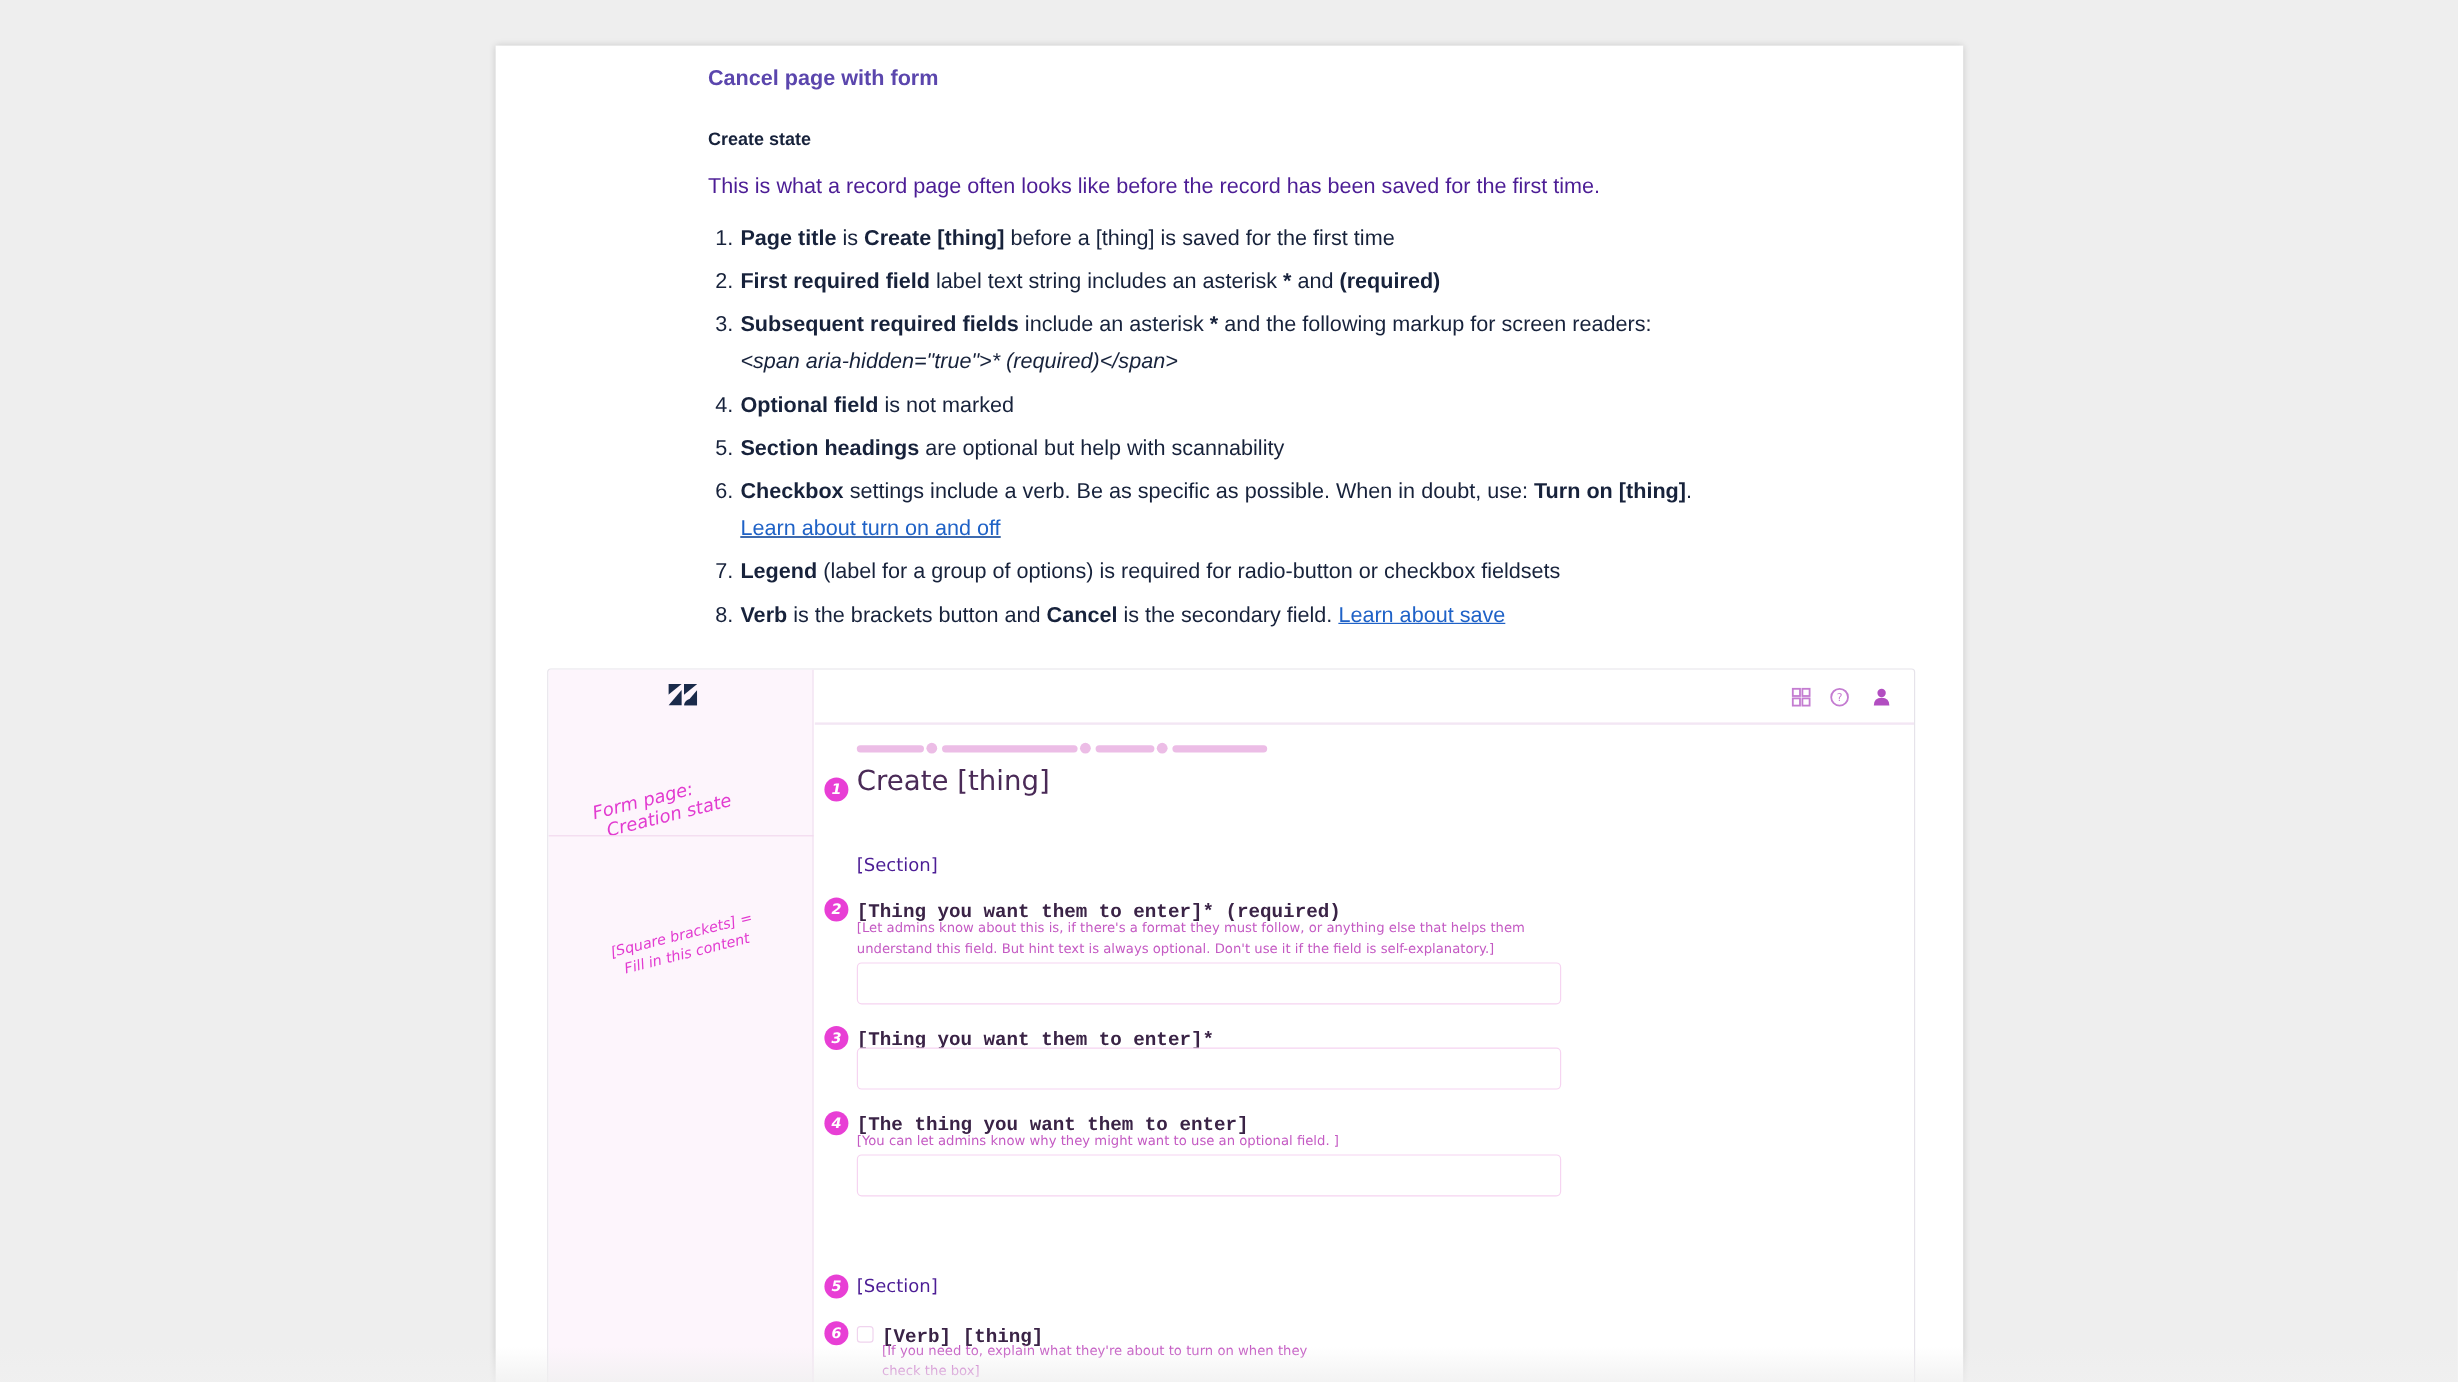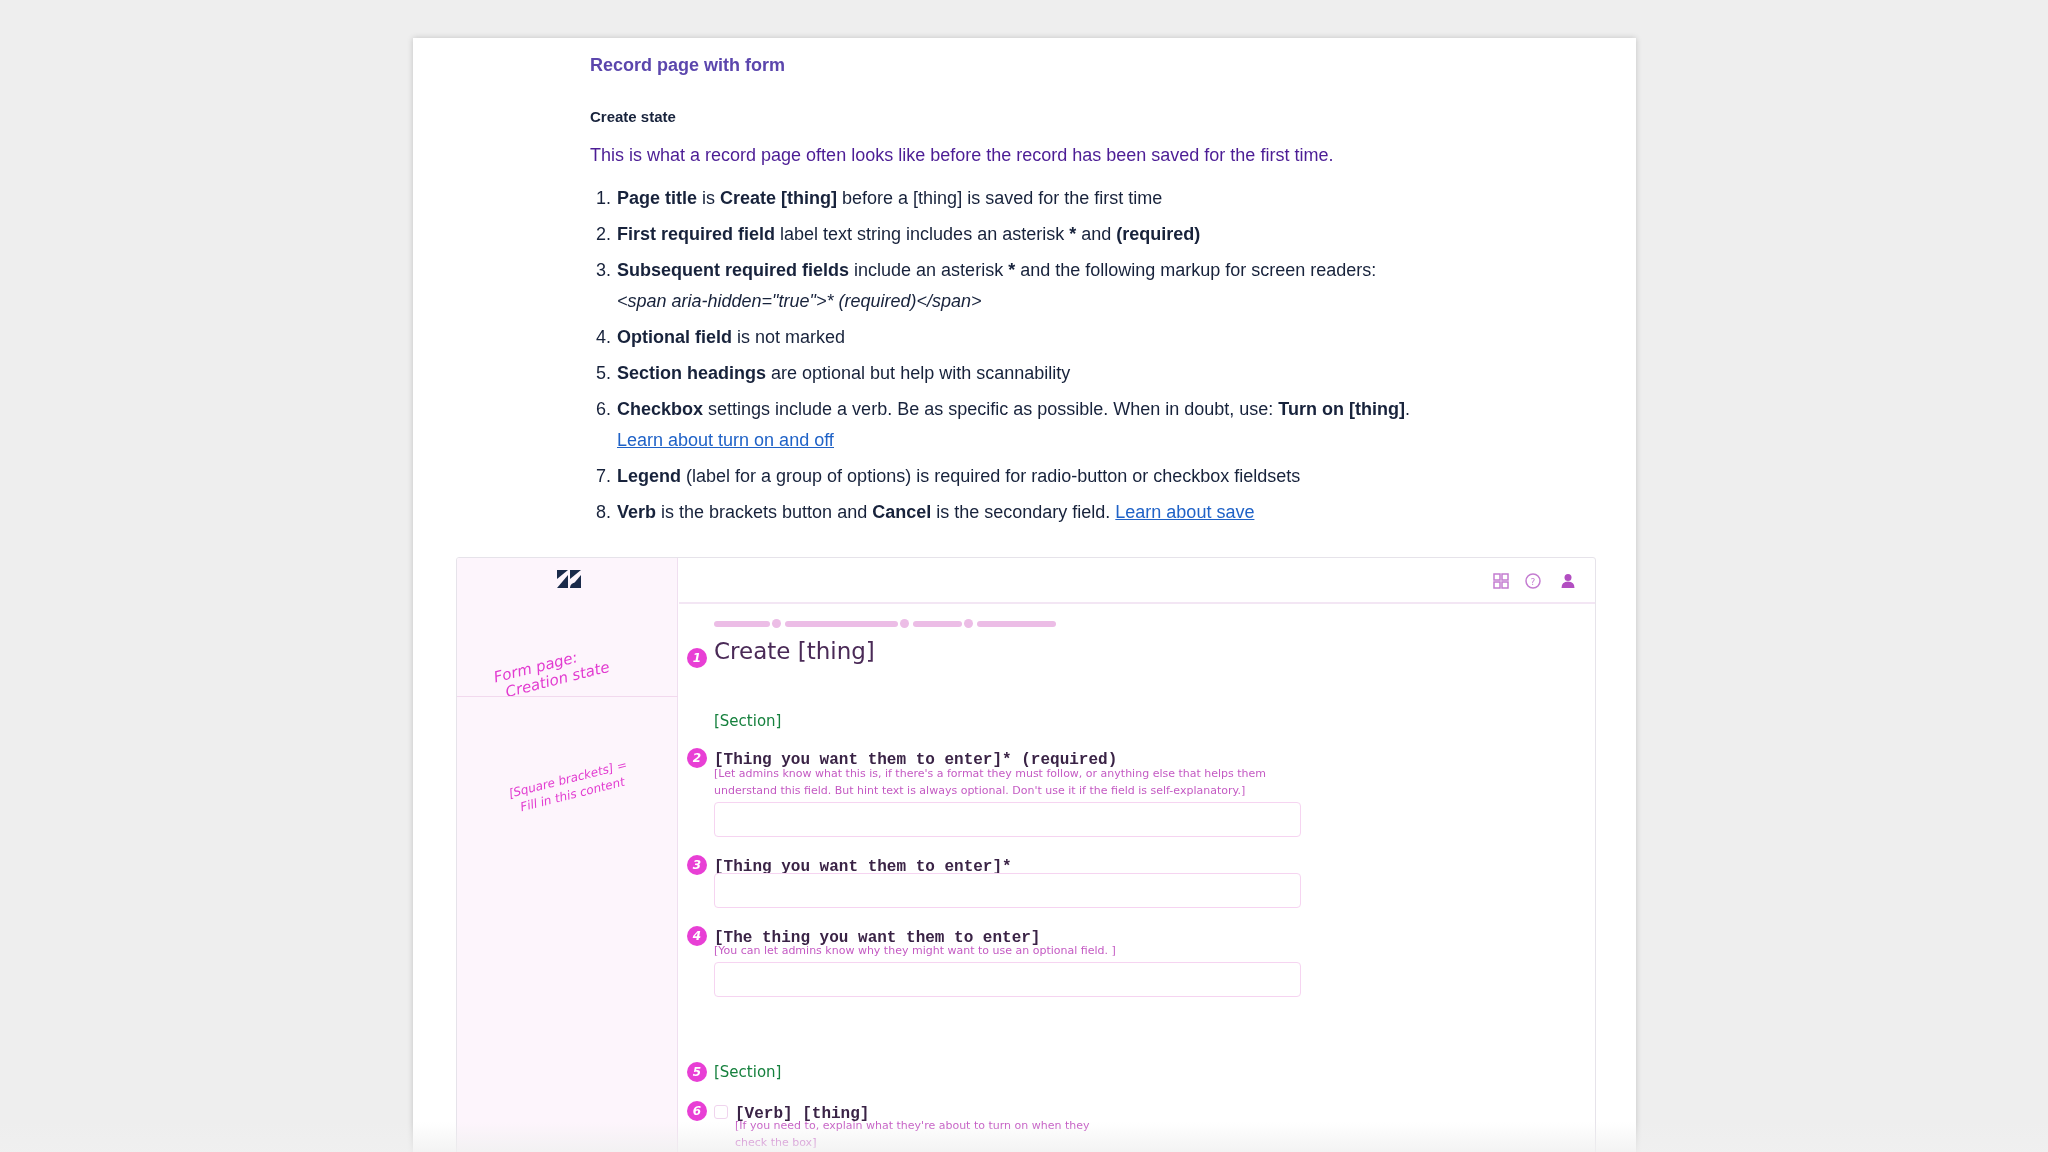--- a/index.html
+++ b/index.html
@@ -48,33 +48,33 @@
   .breadcrumb { position: absolute; left: 35px; top: 13px; height: 8px; width: 340px; }
   .crumb-bar { position: absolute; top: 2px; height: 6px; background: #ecbde6; border-radius: 3px; }
   .crumb-dot { position: absolute; top: 0; width: 9px; height: 9px; background: #ecbde6; border-radius: 50%; }
 
   .badge {
     position: absolute; width: 20px; height: 20px; border-radius: 50%;
     background: #e83fd5; color: #fff; font-size: 12px; font-style: italic; font-weight: bold;
     text-align: center; line-height: 20px; font-family: "DejaVu Sans", sans-serif;
   }
   .page-title { position: absolute; left: 35px; top: 32px; font-size: 23px; color: #4a2a57; font-family: "DejaVu Sans", sans-serif; white-space: nowrap; }
-  .section-heading { position: absolute; left: 35px; font-size: 15px; color: #15803d; font-family: "DejaVu Sans", sans-serif; white-space: nowrap; }
+  .section-heading { position: absolute; left: 35px; font-size: 15px; color: #4c1d95; font-family: "DejaVu Sans", sans-serif; white-space: nowrap; }
   .field-label { position: absolute; left: 35px; font-size: 16px; font-weight: bold; color: #3a2346; font-family: Liberation Mono, monospace; white-space: nowrap; }
   .field-hint { position: absolute; left: 35px; font-size: 11px; line-height: 17px; color: #c45ac3; font-family: "DejaVu Sans", sans-serif; white-space: nowrap; }
   .field-input { position: absolute; left: 35px; width: 587px; height: 35px; border: 1.5px solid #f6d4f1; border-radius: 4px; background: #fff; }
   .checkbox { position: absolute; left: 35px; width: 14px; height: 14px; border: 1.5px solid #f0d4ee; border-radius: 3px; background: #fff; }
   .fade { position: absolute; left: 0; right: 0; bottom: 0; height: 30px; background: linear-gradient(to bottom, rgba(255,255,255,0), rgba(240,240,240,0.8)); pointer-events: none; }
 </style>
 </head>
 <body>
 
 <div class="page">
   <div class="doc">
-    <div class="doc-title">Record page with form</div>
+    <div class="doc-title">Cancel page with form</div>
     <div class="doc-subtitle">Create state</div>
     <div class="doc-intro">This is what a record page often looks like before the record has been saved for the first time.</div>
     <ol class="guide-list" id="guide-list">
         <li class="guide-item"><span class="num">1.</span><b>Page title</b><span> is </span><b>Create [thing]</b><span> before a [thing] is saved for the first time</span></li>
         <li class="guide-item"><span class="num">2.</span><b>First required field</b><span> label text string includes an asterisk </span><b>*</b><span> and </span><b>(required)</b></li>
         <li class="guide-item"><span class="num">3.</span><b>Subsequent required fields</b><span> include an asterisk </span><b>*</b><span> and the following markup for screen readers:</span><span class="code">&lt;span aria-hidden="true"&gt;* (required)&lt;/span&gt;</span></li>
         <li class="guide-item"><span class="num">4.</span><b>Optional field</b><span> is not marked</span></li>
         <li class="guide-item"><span class="num">5.</span><b>Section headings</b><span> are optional but help with scannability</span></li>
         <li class="guide-item"><span class="num">6.</span><b>Checkbox</b><span> settings include a verb. Be as specific as possible. When in doubt, use: </span><b>Turn on [thing]</b><span>.</span><span class="code" style="font-style: normal; text-decoration: underline;"><a href="#">Learn about turn on and off</a></span></li>
         <li class="guide-item"><span class="num">7.</span><b>Legend</b><span> (label for a group of options) is required for radio-button or checkbox fieldsets</span></li>
@@ -131,21 +131,21 @@
       </div>
 
       <div class="badge" style="left:8px;top:42px">1</div>
       <div class="page-title">Create [thing]</div>
 
       <div class="section-heading" style="top:106px">[Section]</div>
 
       <div class="badge" style="left:8px;top:142px">2</div>
       <div class="field-label" style="top:145px">[Thing you want them to enter]* (required)</div>
       <div class="field-hint" style="top:159px">
-        <div>[Let admins know what this is, if there's a format they must follow, or anything else that helps them</div>
+        <div>[Let admins know about this is, if there's a format they must follow, or anything else that helps them</div>
         <div>understand this field. But hint text is always optional. Don't use it if the field is self-explanatory.]</div>
       </div>
       <div class="field-input" style="top:196px"></div>
 
       <div class="badge" style="left:8px;top:249px">3</div>
       <div class="field-label" style="top:252px">[Thing you want them to enter]*</div>
       <div class="field-input" style="top:267px"></div>
 
       <div class="badge" style="left:8px;top:320px">4</div>
       <div class="field-label" style="top:323px">[The thing you want them to enter]</div>

